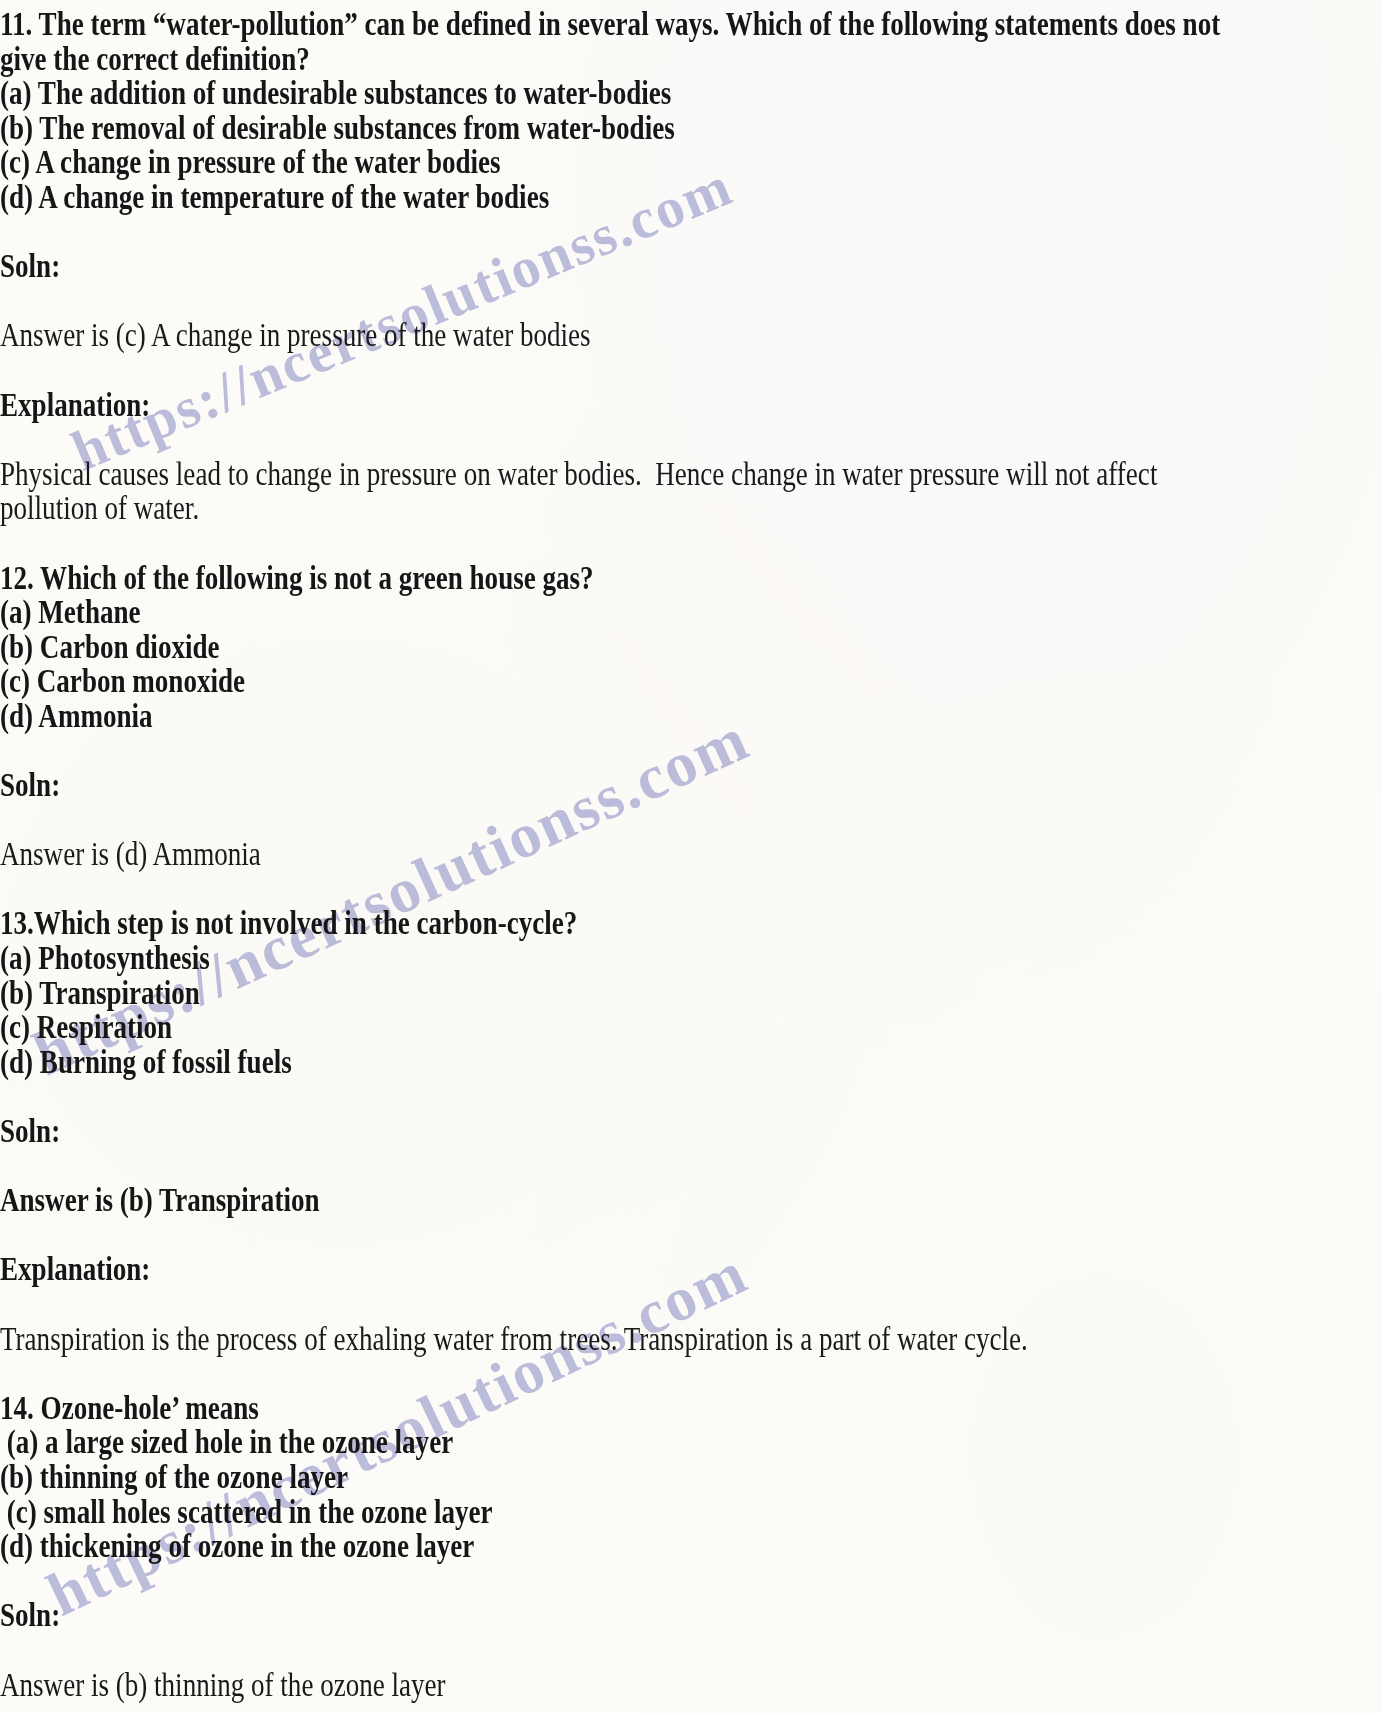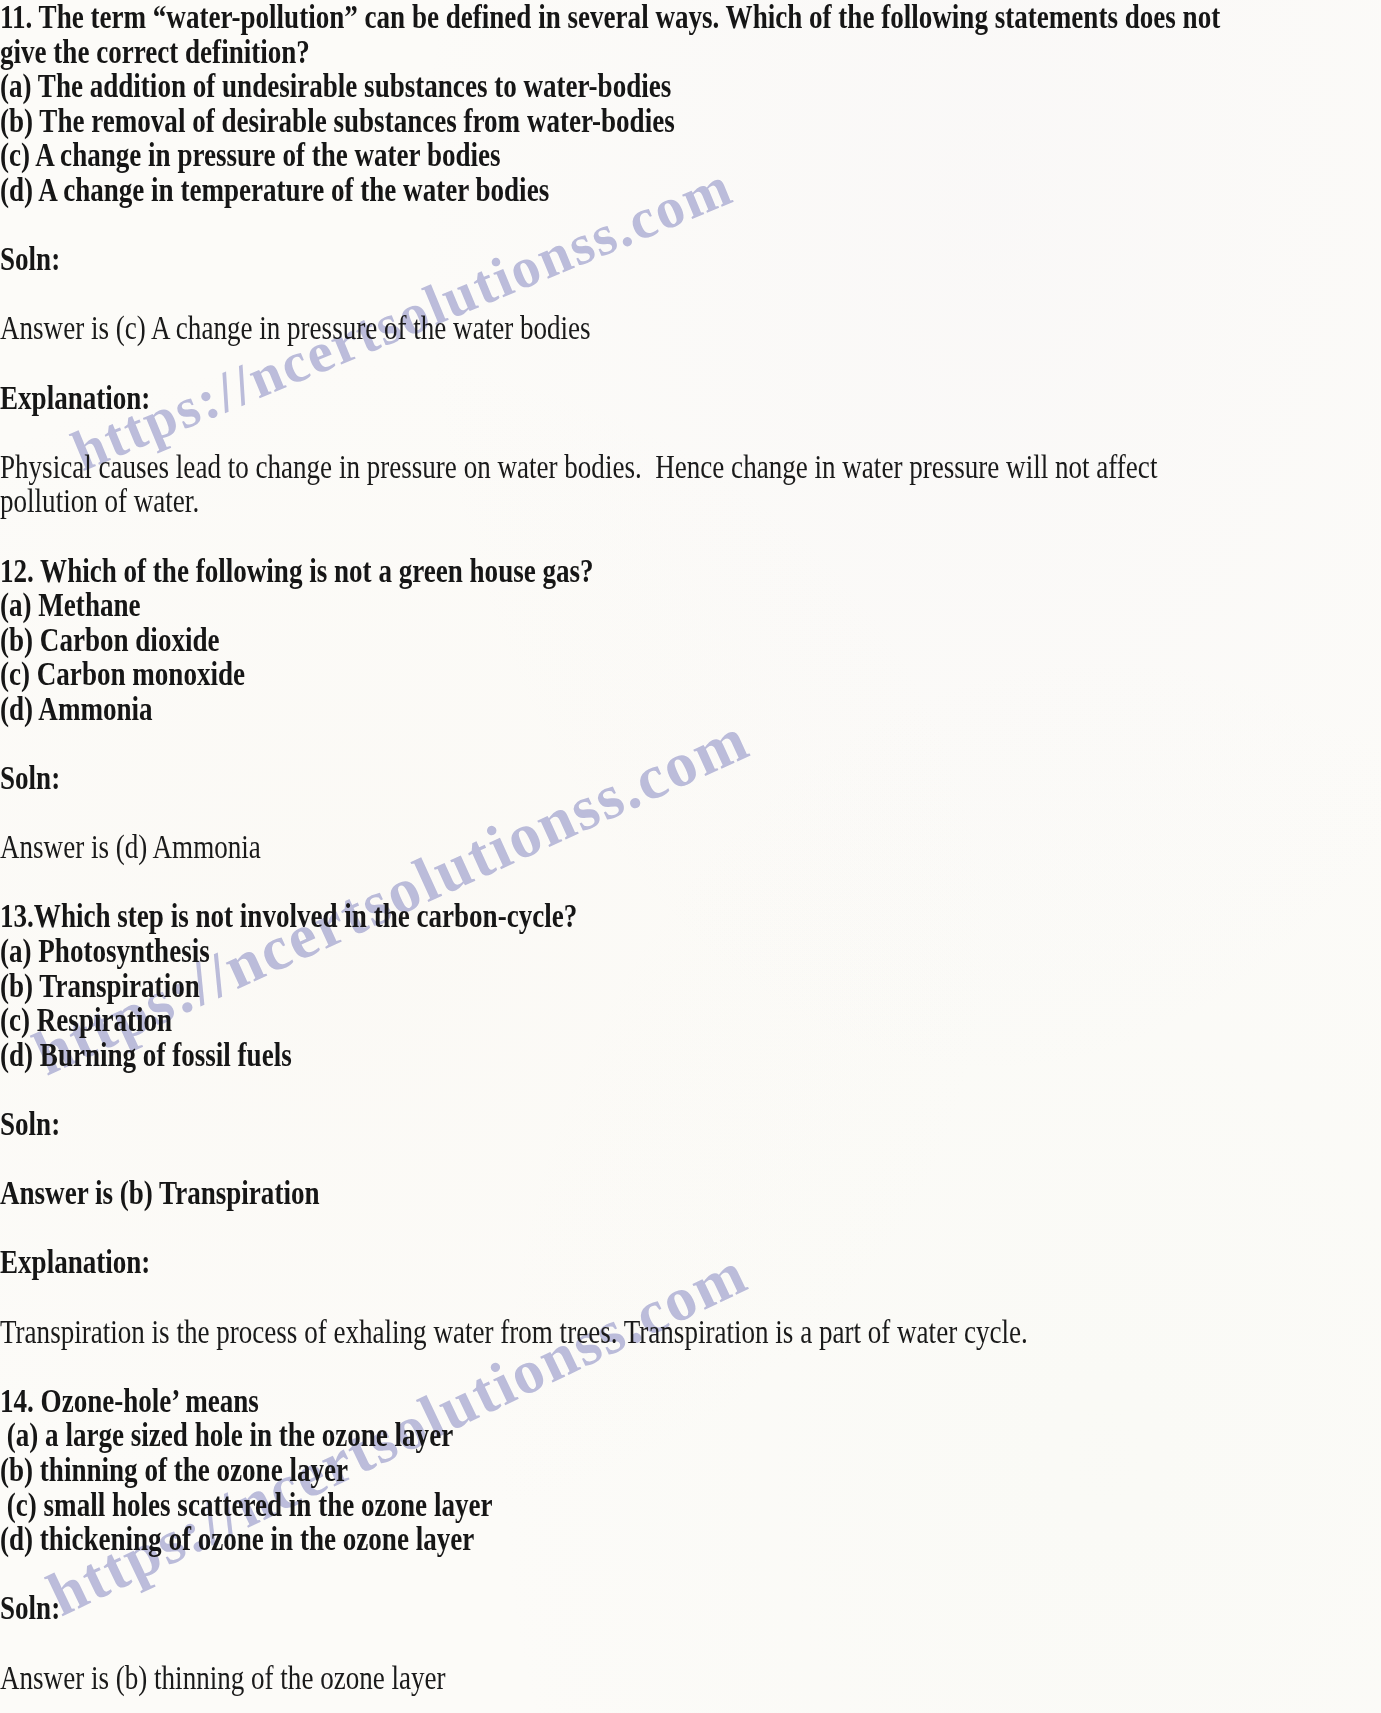--- a/index.html
+++ b/index.html
@@ -37,21 +37,21 @@
     text-shadow: 0 0 3px rgba(255,255,255,0.55);
     user-select: none;
   }
   .wm1 { left: 75px;  top: 425px;  font-size: 57px; transform: rotate(-22.5deg); }
   .wm2 { left: 38px;  top: 1026px; font-size: 63px; transform: rotate(-24.5deg); }
   .wm3 { left: 52px;  top: 1567px; font-size: 62px; transform: rotate(-25.5deg); }
   
   .lines {
     position: relative;
     z-index: 2;
-    padding-top: 0;
+    padding-top: 7px;
   }
   .line {
     height: 34.6px;
     line-height: 34.6px;
     font-size: 33px;
     font-weight: 400;
     color: #1a1a1a;
     white-space: pre;
     transform: scaleX(0.82);
     transform-origin: 0 50%;

